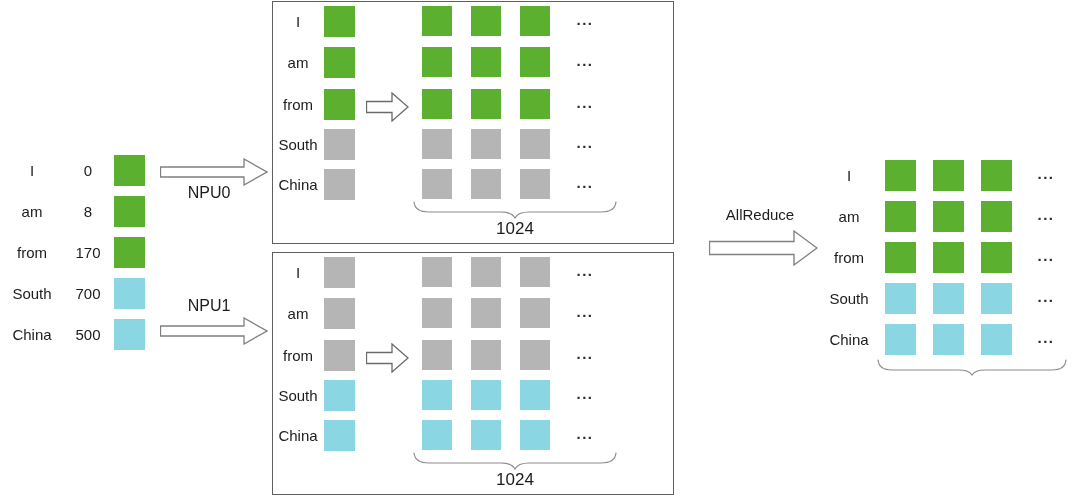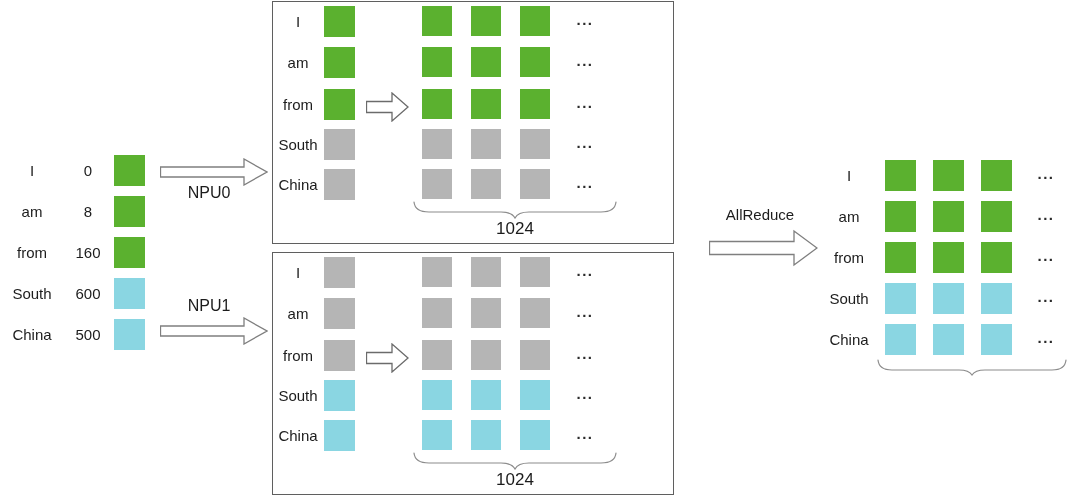--- a/index.html
+++ b/index.html
@@ -34,25 +34,25 @@
   <div>
     <span class="cell word" style="left:2px;top:155px">I</span>
     <span class="cell idx" style="left:62px;top:155px">0</span>
     <span class="sq" style="left: 114px; top: 155px; background: rgb(91, 177, 47);"></span>
 
     <span class="cell word" style="left:2px;top:196px">am</span>
     <span class="cell idx" style="left:62px;top:196px">8</span>
     <span class="sq" style="left: 114px; top: 196px; background: rgb(91, 177, 47);"></span>
 
     <span class="cell word" style="left:2px;top:237px">from</span>
-    <span class="cell idx" style="left:62px;top:237px">160</span>
+    <span class="cell idx" style="left:62px;top:237px">170</span>
     <span class="sq" style="left: 114px; top: 237px; background: rgb(91, 177, 47);"></span>
 
     <span class="cell word" style="left:2px;top:278px">South</span>
-    <span class="cell idx" style="left:62px;top:278px">600</span>
+    <span class="cell idx" style="left:62px;top:278px">700</span>
     <span class="sq" style="left: 114px; top: 278px; background: rgb(138, 214, 226);"></span>
 
     <span class="cell word" style="left:2px;top:319px">China</span>
     <span class="cell idx" style="left:62px;top:319px">500</span>
     <span class="sq" style="left: 114px; top: 319px; background: rgb(138, 214, 226);"></span>
   </div>
 
   <svg class="abs" style="left:160px;top:158px" width="108" height="28" viewBox="0 0 108 28">
     <polygon points="0.5,9 84,9 84,1 107,14 84,27 84,19 0.5,19" fill="#ffffff" stroke="#7f7f7f" stroke-width="1.3"></polygon>
   </svg>

